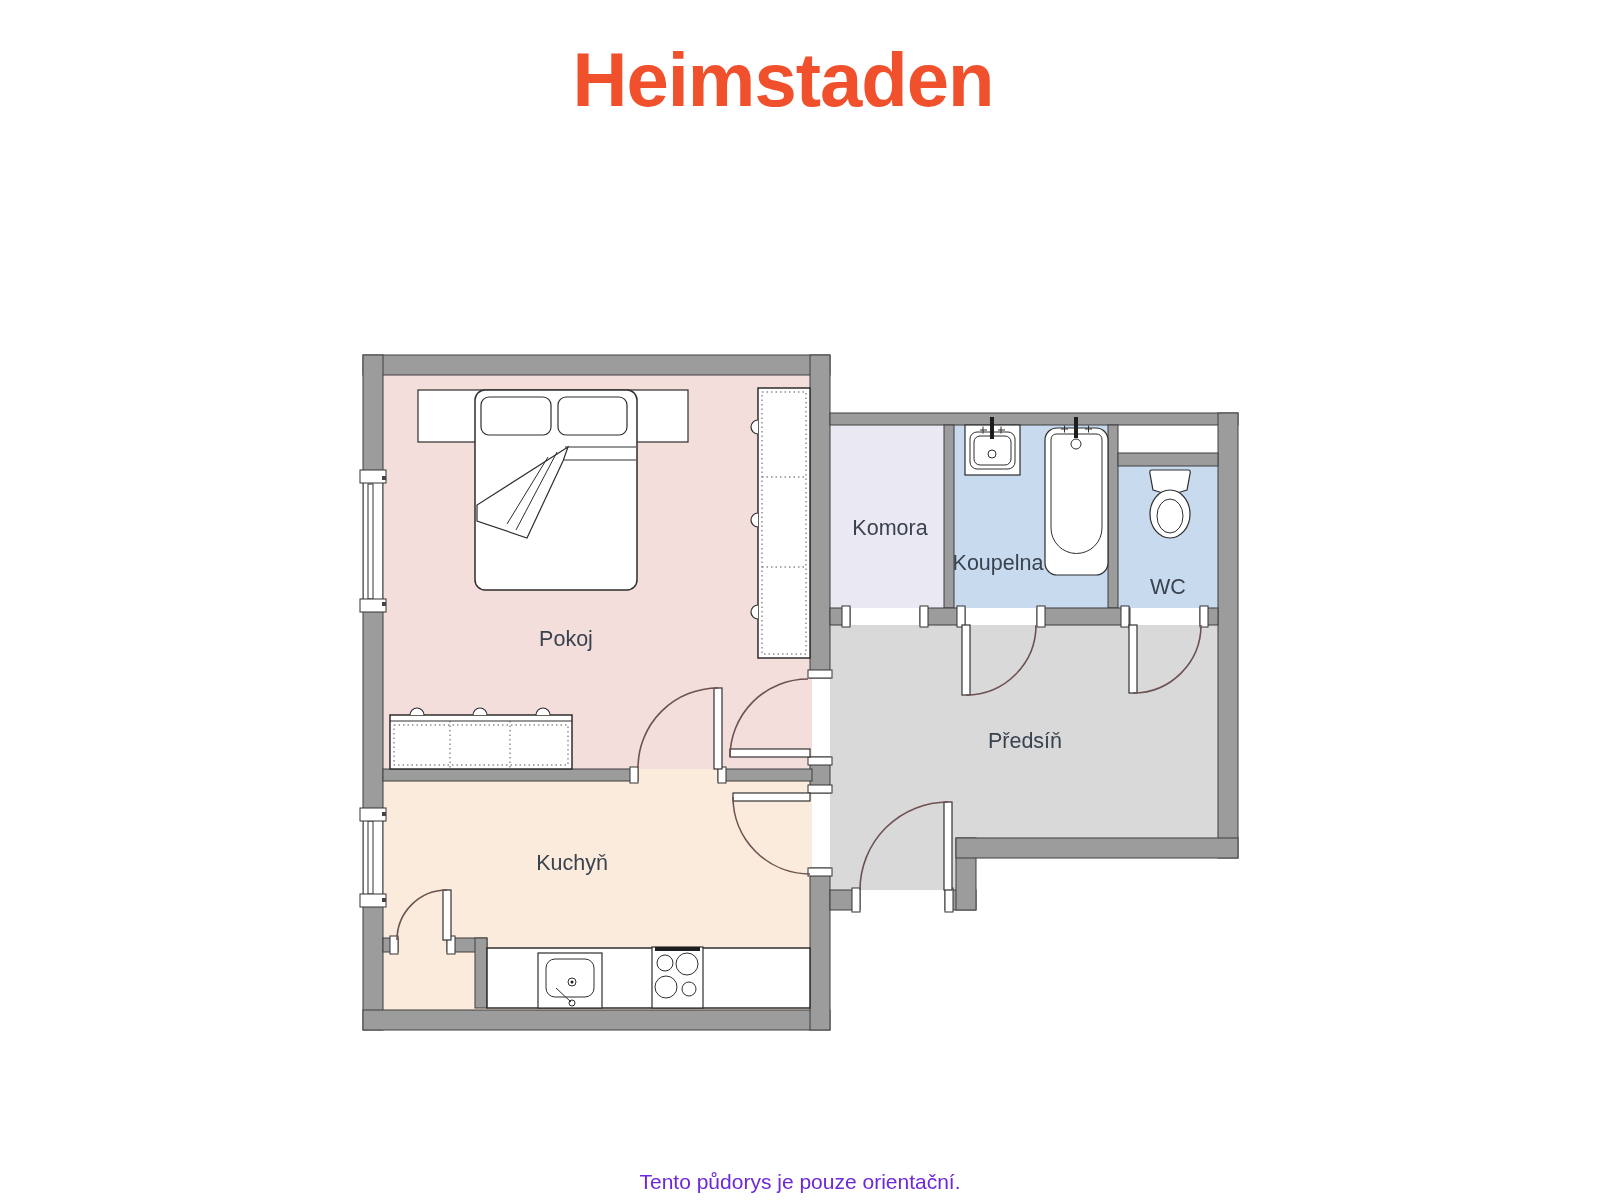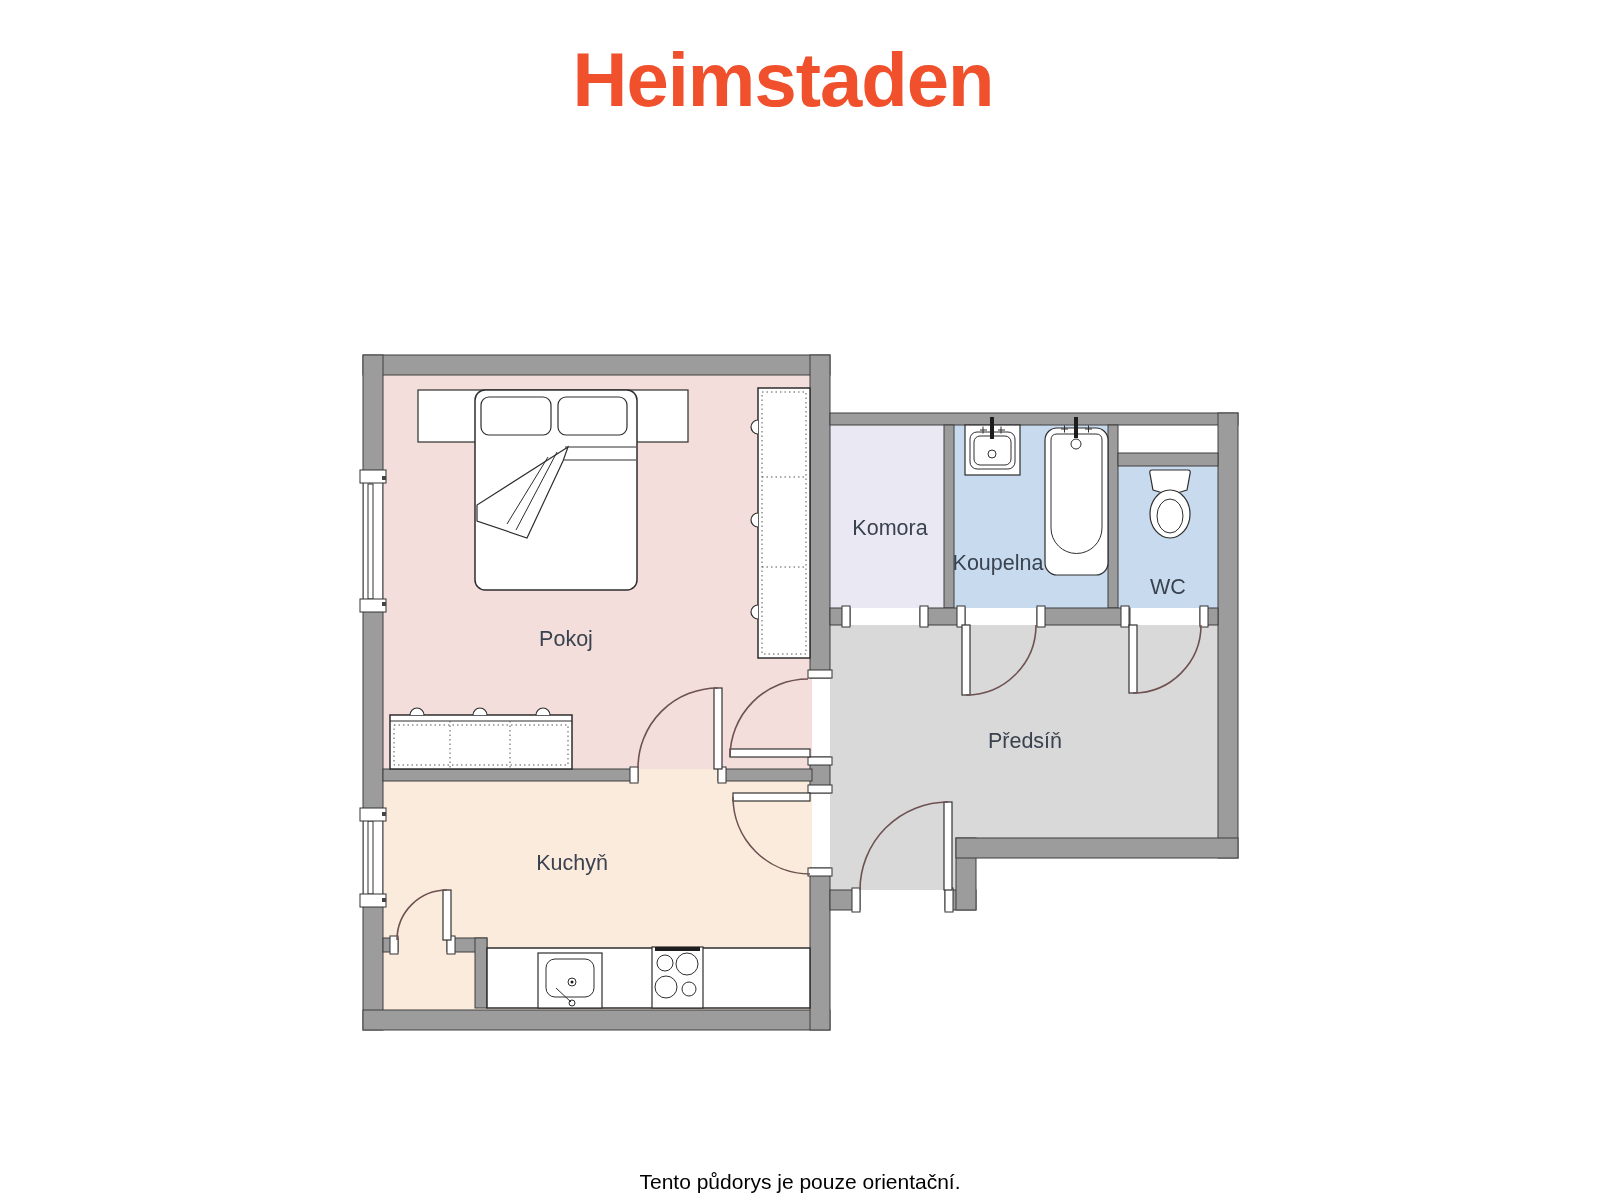--- a/index.html
+++ b/index.html
@@ -205,14 +205,14 @@
     <g text-anchor="middle" style="fill: rgb(57, 66, 79);">
       <text class="lbl" x="566" y="646">Pokoj</text>
       <text class="lbl" x="572" y="870">Kuchyň</text>
       <text class="lbl" x="890" y="535">Komora</text>
       <text class="lbl" x="998" y="570">Koupelna</text>
       <text class="lbl" x="1168" y="594">WC</text>
       <text class="lbl" x="1025" y="748">Předsíň</text>
     </g>
   </svg>
 
-  <div class="caption" style="color: #000000;">Tento půdorys je pouze orientační.</div>
+  <div class="caption" style="color: #6d28d9;">Tento půdorys je pouze orientační.</div>
 </div>
 
 </body></html>

